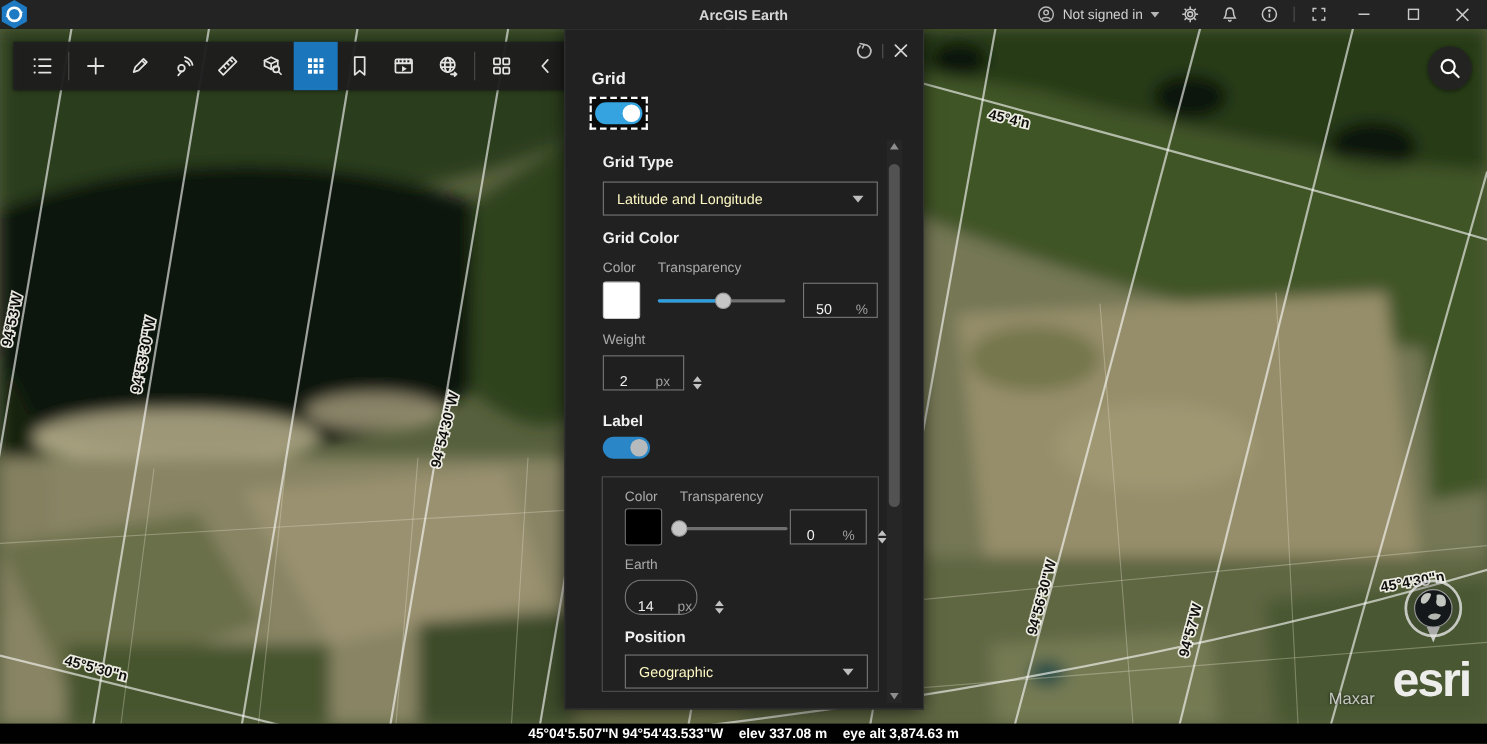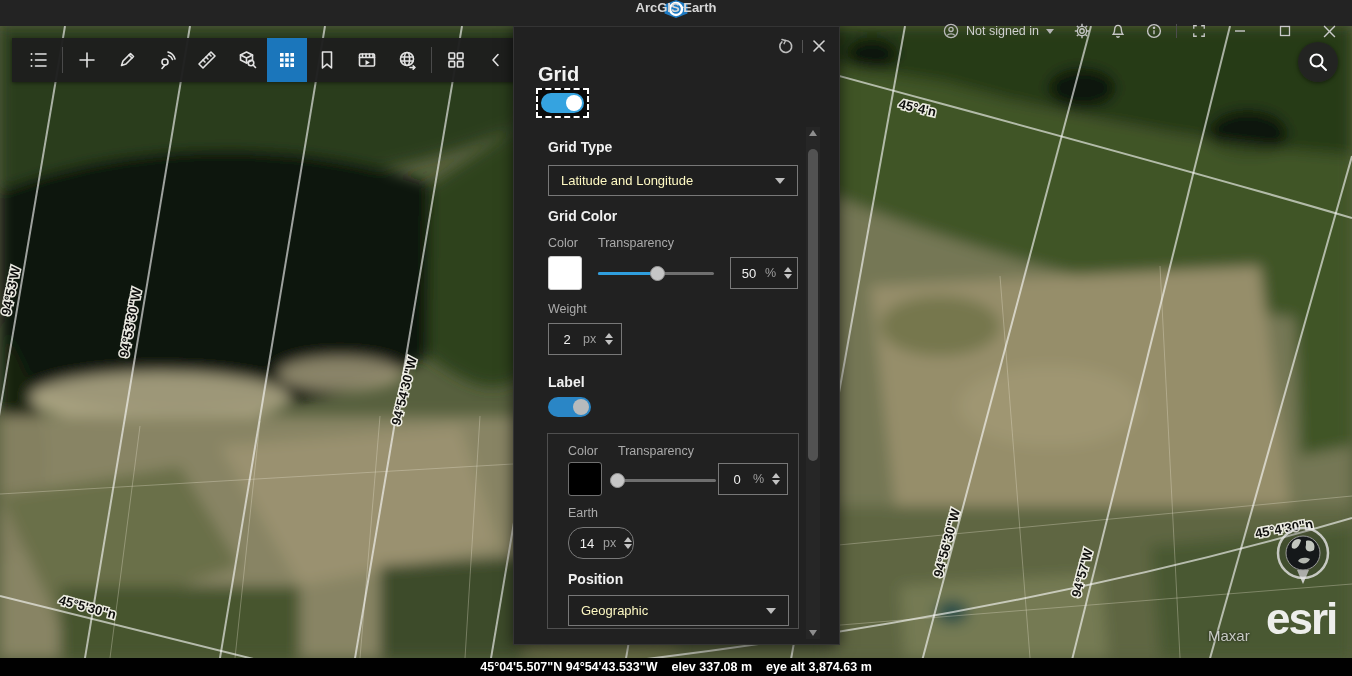--- a/index.html
+++ b/index.html
@@ -1,21 +1,21 @@
 <!DOCTYPE html>
 <html><head>
 <meta charset="utf-8">
 <style>
   * { margin:0; padding:0; box-sizing:border-box; }
   body { background:#111; font-family:"Liberation Sans", sans-serif; }
   .app { position:relative; width:1352px; height:676px; overflow:hidden; background:#000; }
 
   
   .titlebar { position:absolute; top:0; left:0; width:100%; height:26px; background:#232323;
-    display:flex; align-items:center; z-index:50;flex-direction:column; }
+    display:flex; align-items:center; z-index:50; }
   .logo { width:26px; height:26px; background:#1e7ac2; display:flex; align-items:center; justify-content:center;
     clip-path:polygon(50% 0,94% 25%,94% 75%,50% 100%,6% 75%,6% 25%); }
   .app-title { position:absolute; left:0; right:0; text-align:center; font-size:13px; font-weight:700; color:#d6d6d6; pointer-events:none; }
   .tb-right { margin-left:auto; display:flex; align-items:center; height:100%; }
   .tb-btn { height:26px; display:flex; align-items:center; justify-content:center; color:#c9c9c9; cursor:default; }
   .user-btn { gap:7px; padding:0 10px; font-size:12.5px; color:#cfcfcf; }
   .caret-down { width:0; height:0; border-left:4px solid transparent; border-right:4px solid transparent; border-top:5px solid #b5b5b5; }
   .icon-btn { width:36px; }
   .tb-sep { width:1px; height:14px; background:#4d4d4d; margin:0 4px; }
   .win-btn { width:45px; }
@@ -35,42 +35,42 @@
 
   .search-btn { position:absolute; top:16px; left:1298px; width:40px; height:40px; border-radius:50%;
     background:rgba(35,35,35,.95); display:flex; align-items:center; justify-content:center; z-index:10;
     box-shadow:0 1px 4px rgba(0,0,0,.5); }
 
   
   .panel { position:absolute; left:513px; top:0; width:327px; height:619px; background:#212121;
     border:1px solid #343434; box-shadow:0 2px 14px rgba(0,0,0,.65); z-index:20; color:#e8e8e8; }
   .panel .hdr-icon { position:absolute; top:10px; width:18px; height:18px; display:flex; align-items:center; justify-content:center; }
   .hdr-sep { position:absolute; top:13px; left:288px; width:1px; height:13px; background:#555; }
-  .panel-title { position:absolute; left:24px; top:36px; font-size:20px; font-weight:700; color:#f2f2f2; }
+  .panel-title { position:absolute; left:24px; top:36px; font-size:15px; font-weight:700; color:#f2f2f2; }
   .toggle-focus { position:absolute; left:22px; top:61px; border:2px dashed #fff; padding:3px; background:#0b0b0b; }
   .toggle { width:43px; height:20px; border-radius:10px; position:relative; }
   .toggle .knob { position:absolute; top:2px; width:16px; height:16px; border-radius:50%; }
   .toggle.on .knob { right:2px; }
   .tg-grid { background:#35a3e0; } .tg-grid .knob { background:#ffffff; }
   .tg-label { background:#2a86c6; } .tg-label .knob { background:#b7babc; }
 
   .sec-head { position:absolute; font-size:14px; font-weight:700; color:#f0f0f0; }
   .ctl-label { position:absolute; font-size:12.5px; color:#aaaaaa; }
   .select { position:absolute; height:31px; border:1px solid #787878; display:flex; align-items:center;
     padding:0 12px; font-size:13px; color:#fef9c3; background:#1f1f1f; }
   .select .sel-caret { margin-left:auto; width:0; height:0; border-left:5px solid transparent; border-right:5px solid transparent; border-top:6px solid #bdbdbd; }
   .swatch { position:absolute; width:34px; height:34px; border-radius:3px; }
   .swatch.white { background:#ffffff; border:1px solid #cccccc; }
   .swatch.black { background:#000000; border:1px solid #6f6f6f; }
   .slider { position:absolute; height:18px; }
   .slider .track { position:absolute; top:8px; left:0; right:0; height:3px; background:#6f6f6f; border-radius:2px; }
   .slider .fill { position:absolute; top:8px; left:0; height:3px; background:#2f9ede; border-radius:2px; }
   .slider .thumb { position:absolute; top:2px; width:15px; height:15px; border-radius:50%; background:#c6c6c6; border:1px solid #9a9a9a; }
   .spin { position:absolute; height:32px; border:1px solid #787878; background:#1f1f1f;
-    display:flex; align-items:center; padding:0 8px; gap:0; }
+    display:flex; align-items:flex-end; padding:0 8px; gap:13px; }
   .spin .val { font-size:13px; color:#f0f0f0; min-width:20px; text-align:center; }
   .spin .unit { font-size:12.5px; color:#9f9f9f; margin-left:6px; }
   .spin .arrows { margin-left:auto; display:flex; flex-direction:column; gap:2px; align-items:center; padding-left:8px; }
   .spin .arrows i { width:0; height:0; border-left:4px solid transparent; border-right:4px solid transparent; display:block; }
   .spin .arrows .up { border-bottom:5px solid #c2c2c2; }
   .spin .arrows .dn { border-top:5px solid #c2c2c2; }
   .groupbox { position:absolute; left:33px; top:406px; width:252px; height:196px; border:1px solid #4f4f4f; }
 
   .vscroll { position:absolute; left:292px; top:100px; width:14px; height:512px; background:#262626; }
   .vscroll .sb-arrow { position:absolute; left:0; width:14px; height:12px; display:flex; align-items:center; justify-content:center; }

